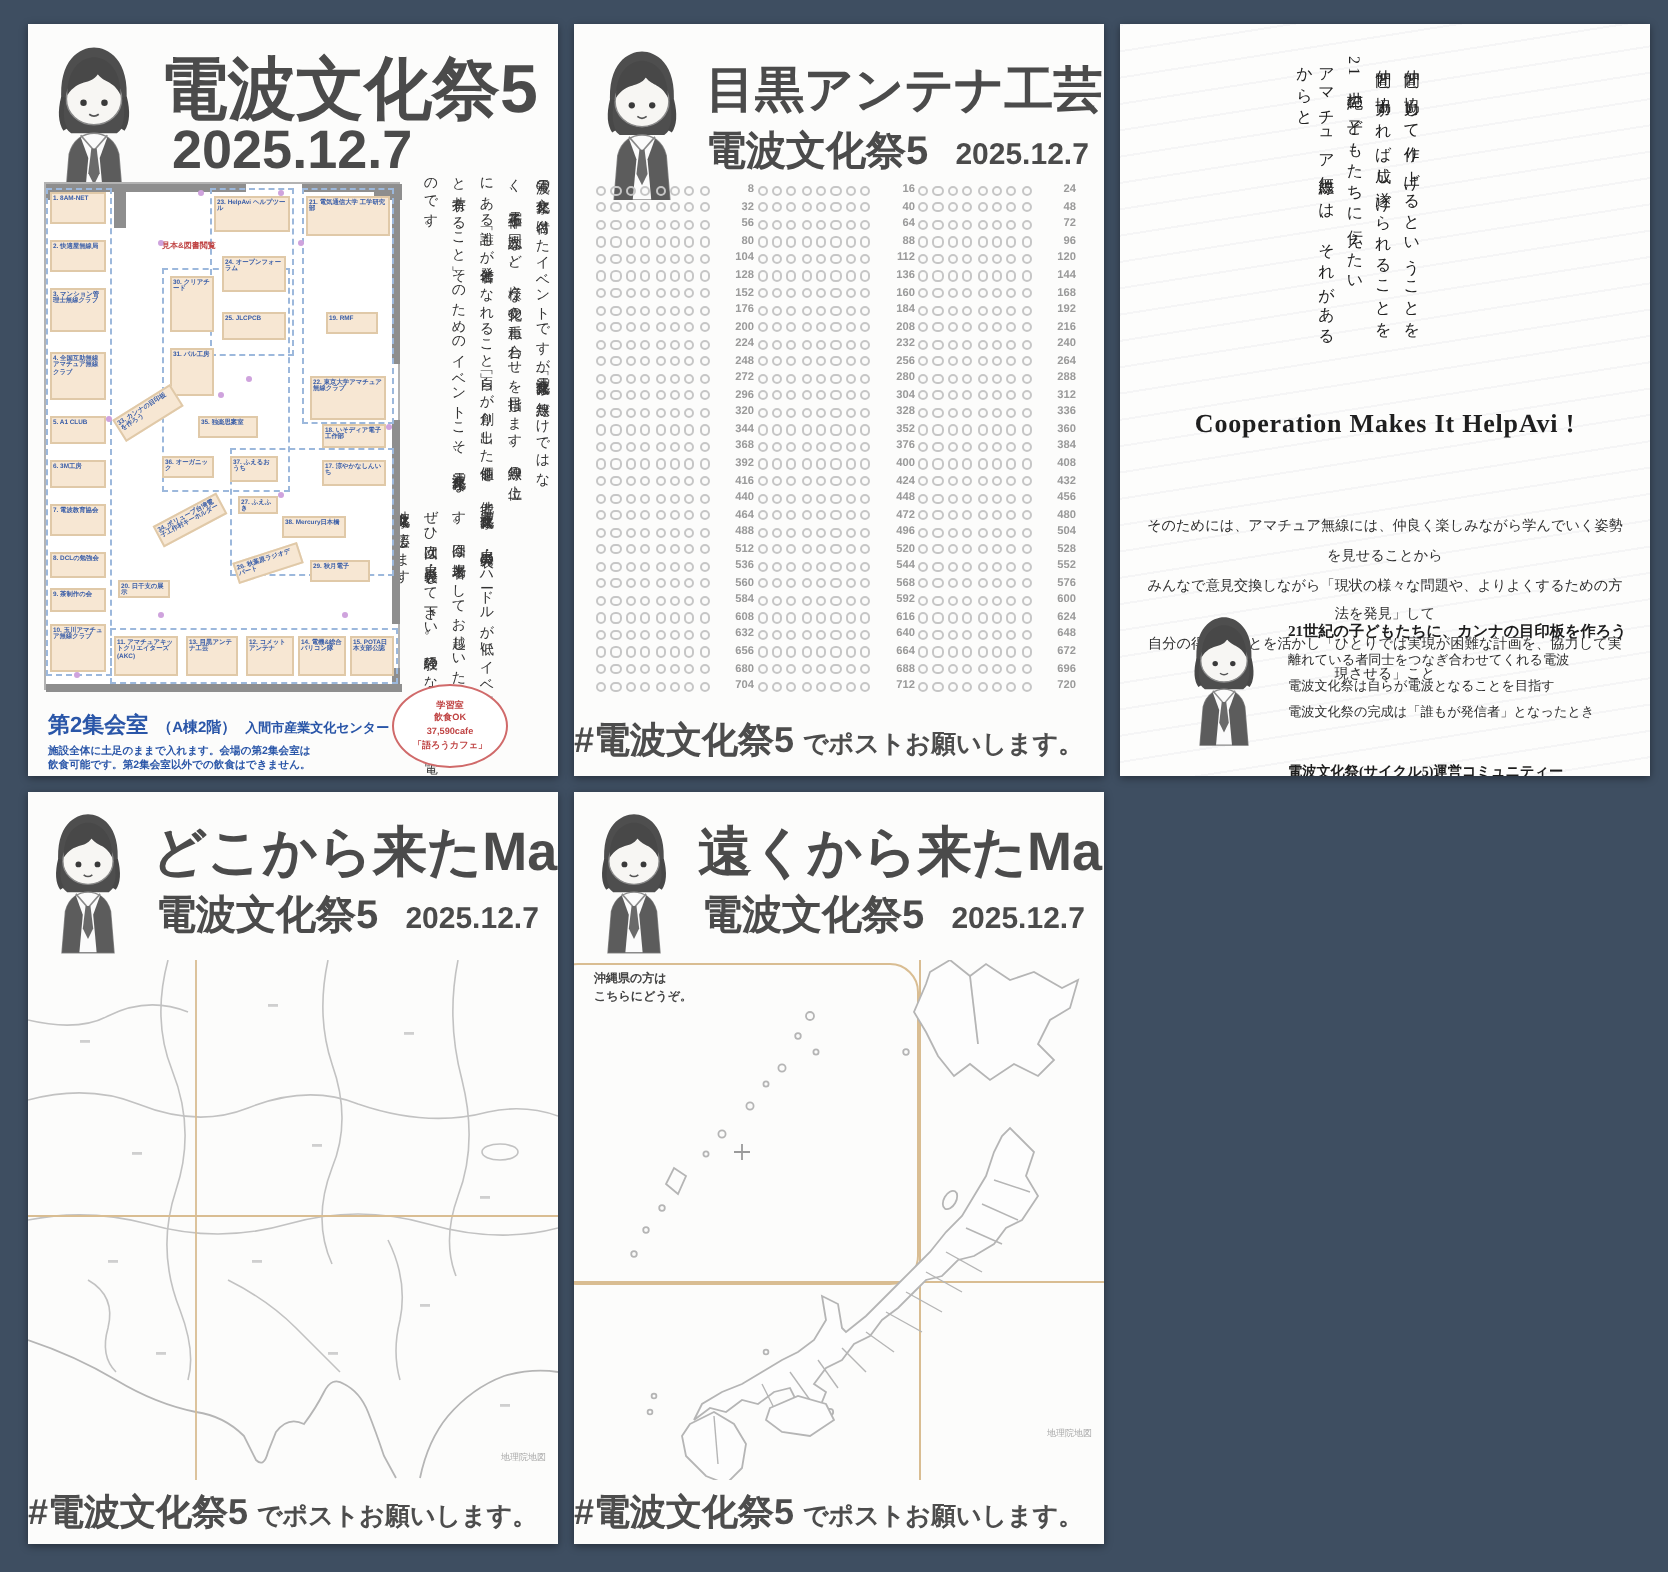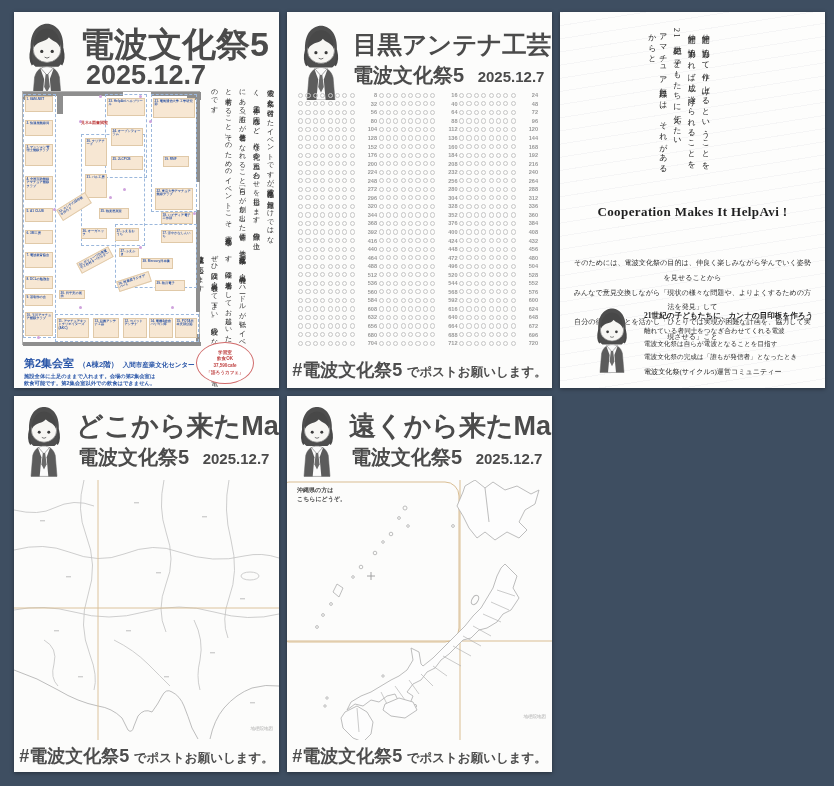--- a/index.html
+++ b/index.html
@@ -30,35 +30,35 @@
   .venue .note{font-size:5.3px;font-weight:700;}
   .bubble{position:absolute;left:182px;top:330px;width:58px;height:42px;border:1.2px solid #d06a6a;
     border-radius:50%;color:#c04545;font-size:4.6px;font-weight:700;text-align:center;line-height:1.45;
     display:flex;flex-direction:column;justify-content:center;background:#fff;box-sizing:border-box;}
   
   #counter-grid{position:absolute;left:11px;right:14px;top:79px;}
   .crow{display:flex;justify-content:space-between;height:8.55px;align-items:center;}
   .cgrp{display:flex;align-items:center;width:79px;}
   .cc{width:5.2px;height:5.2px;border:.9px solid #c6c6c6;border-radius:50%;margin-right:2.2px;box-sizing:border-box;flex:none;}
   .cn{flex:1;text-align:right;font-size:5.6px;font-weight:700;color:#9a9a9a;}
-  .hashfoot{position:absolute;left:0;right:0;text-align:center;color:#4d4d4d;white-space:nowrap;}
+  .hashfoot{position:absolute;left:0;right:0;color:#4d4d4d;white-space:nowrap;}
   .hashfoot .tag{font-size:18px;font-weight:800;}
   .hashfoot .suf{font-size:12.5px;font-weight:800;}
   
   #p3{background:#fdfdfc;}
   #p3 .texture{position:absolute;inset:0;background:repeating-linear-gradient(171deg,rgba(110,110,140,.055) 0 1px,transparent 1px 13px);}
   .serif{font-family:"Liberation Serif","DejaVu Serif",serif;}
   #vblock{position:absolute;right:112px;top:16px;height:142px;writing-mode:vertical-rl;color:#222;}
   #vblock div{font-size:8px;letter-spacing:1.6px;margin:0 3.2px;}
   #slogan{position:absolute;left:0;right:0;top:192px;text-align:center;font-size:13px;font-weight:700;color:#1f1f1f;letter-spacing:.4px;}
   #mpar{position:absolute;left:12px;right:12px;top:244px;text-align:center;font-size:7.1px;line-height:2.08;color:#2e2e2e;}
   #mfoot{position:absolute;left:84px;top:299px;width:172px;color:#2e2e2e;}
   #mfoot .ft{font-size:7.6px;font-weight:800;color:#1d1d1d;margin-bottom:4px;}
   #mfoot .fl{font-size:6.6px;line-height:1.95;}
-  #mfoot .fc{font-size:7.1px;font-weight:400;margin-top:3px;color:#1d1d1d;}
+  #mfoot .fc{font-size:7.1px;font-weight:700;margin-top:17px;color:#1d1d1d;}
   
   .mapsvg{position:absolute;left:0;top:84px;}
   .credit{position:absolute;right:6px;font-size:4.5px;color:#a8a8a8;}
   .oknote{position:absolute;left:10px;top:90px;font-size:6px;color:#444;line-height:1.5;z-index:2;font-weight:700;}
 </style>
 </head>
 <body>
 
 <svg width="0" height="0" style="position:absolute">
   <symbol id="avatar-girl" viewBox="0 0 60 84">
@@ -1249,21 +1249,21 @@
   <div class="panel serif" id="p3">
     <div class="texture"></div>
     <div id="vblock">
       <div>仲間と協力して作り上げるということを</div>
       <div>仲間と協力すれば成し遂げられることを</div>
       <div>21世紀の子どもたちに伝えたい</div>
       <div>アマチュア無線には、それがあるからと</div>
     </div>
     <div id="slogan">Cooperation Makes It HelpAvi !</div>
     <div id="mpar">
-      <div>そのためには、電波文化祭の目的は、仲良く楽しみながら学んでいく姿勢を見せることから</div>
+      <div>そのためには、アマチュア無線には、仲良く楽しみながら学んでいく姿勢を見せることから</div>
       <div>みんなで意見交換しながら「現状の様々な問題や、よりよくするための方法を発見」して</div>
       <div>自分の得意なことを活かし「ひとりでは実現が困難な計画を、協力して実現させる」こと</div>
     </div>
     <svg class="avatar" style="left:28px;top:293px;width:48px;height:68px">
         <use href="#avatar-girl"></use>
       </svg>
     <div id="mfoot">
       <div class="ft">21世紀の子どもたちに、カンナの目印板を作ろう</div>
       <div class="fl">離れている者同士をつなぎ合わせてくれる電波</div>
       <div class="fl">電波文化祭は自らが電波となることを目指す</div>

